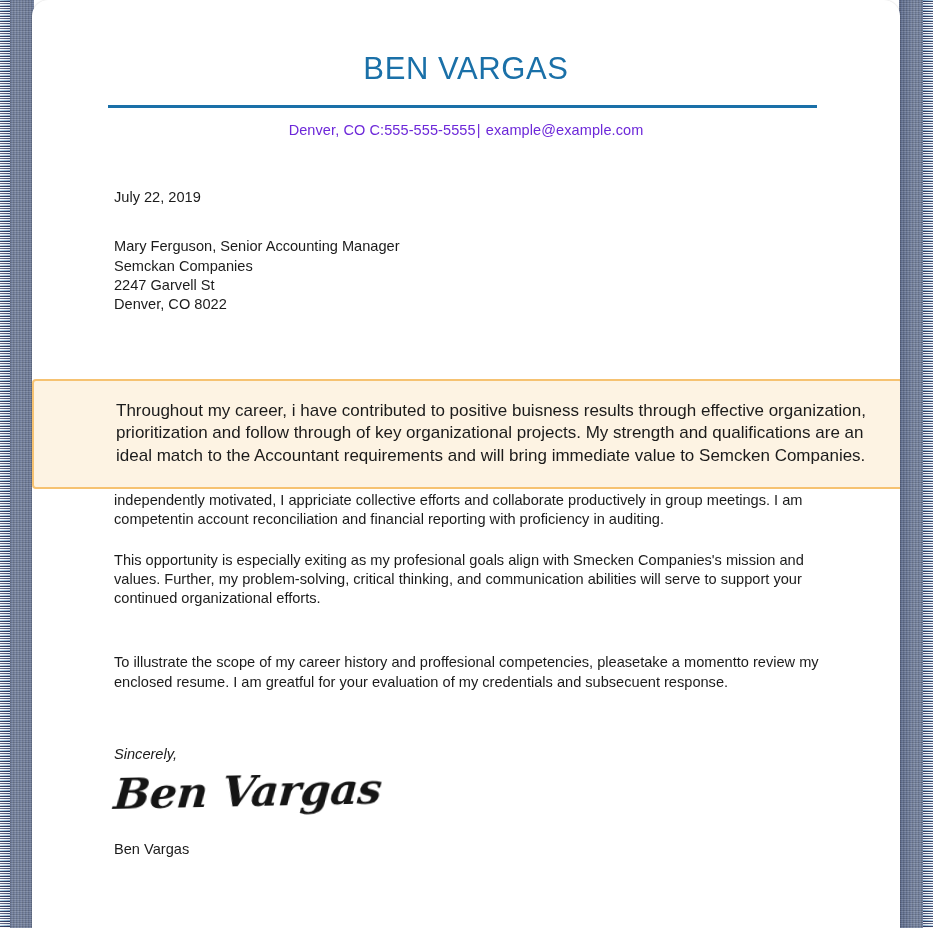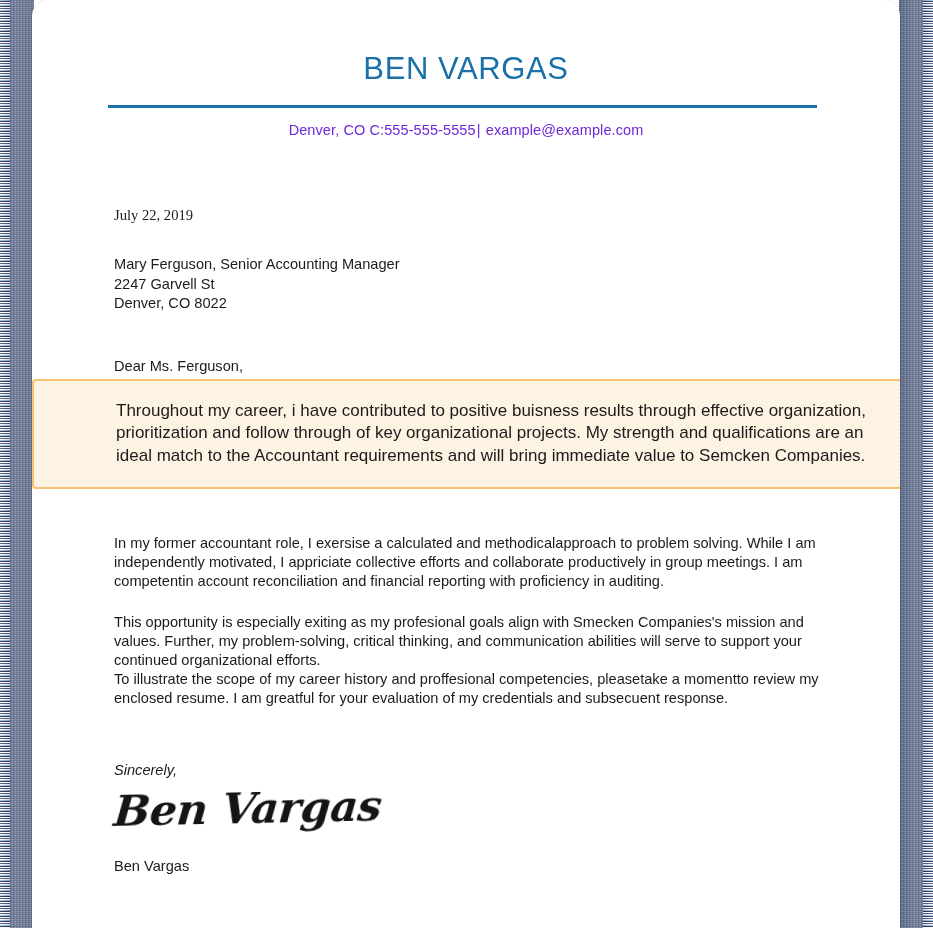--- a/index.html
+++ b/index.html
@@ -122,22 +122,21 @@
   }
 
   
   .body-wrap {
     padding: 0 0 0 82px;
     font-size: 14.6px;
     color: #1b1b1b;
     line-height: 1.31;
   }
   .date-line {
-    margin-top: 68px;
-    font-family: Liberation Serif, serif;
+    margin-top: 50px;
   }
   .recipient {
     margin-top: 30px;
   }
   .recipient div { line-height: 1.33; }
 
   .salutation {
     margin-top: 44px;
   }
 
@@ -161,21 +160,21 @@
     width: 760px;
     white-space: pre-wrap;
   }
 
   .para {
     margin-top: 0;
     max-width: 723px;
   }
   #para-two   { margin-top: 157px; }
   #para-three { margin-top: 22px; }
-  #para-four  { }
+  #para-four  { margin-top: 45px; }
 
   .closing {
     margin-top: 53px;
     font-style: italic;
   }
   .signature-script {
     font-family: "DejaVu Serif", serif;
     font-style: italic;
     font-size: 43px;
     font-weight: 700;
@@ -211,25 +210,25 @@
         <span>Denver, CO C:555-555-5555</span><span class="contact-sep">|</span> <span>example@example.com</span>
       </div>
     </div>
 
     <div class="body-wrap">
 
       <div class="date-line">July 22, 2019</div>
 
       <div class="recipient">
         <div>Mary Ferguson, Senior Accounting Manager</div>
+        <div>Semckan Companies</div>
         <div>2247 Garvell St</div>
         <div>Denver, CO 8022</div>
       </div>
 
-      <div class="salutation">Dear Ms. Ferguson,</div>
 
       <div class="para" id="para-two">In my former accountant role, I exersise a calculated and methodicalapproach to problem solving. While I am independently motivated, I appriciate collective efforts and collaborate productively in group meetings. I am competentin account reconciliation and financial reporting with proficiency in auditing.</div>
 
       <div class="para" id="para-three">This opportunity is especially exiting as my profesional goals align with Smecken Companies's mission and values. Further, my problem-solving, critical thinking, and communication abilities will serve to support your continued organizational efforts.</div>
 
       <div class="para" id="para-four">To illustrate the scope of my career history and proffesional competencies, pleasetake a momentto review my enclosed resume. I am greatful for your evaluation of my credentials and subsecuent response.</div>
 
       <div class="closing">Sincerely,</div>
 
       <div class="signature-script">Ben Vargas</div>

